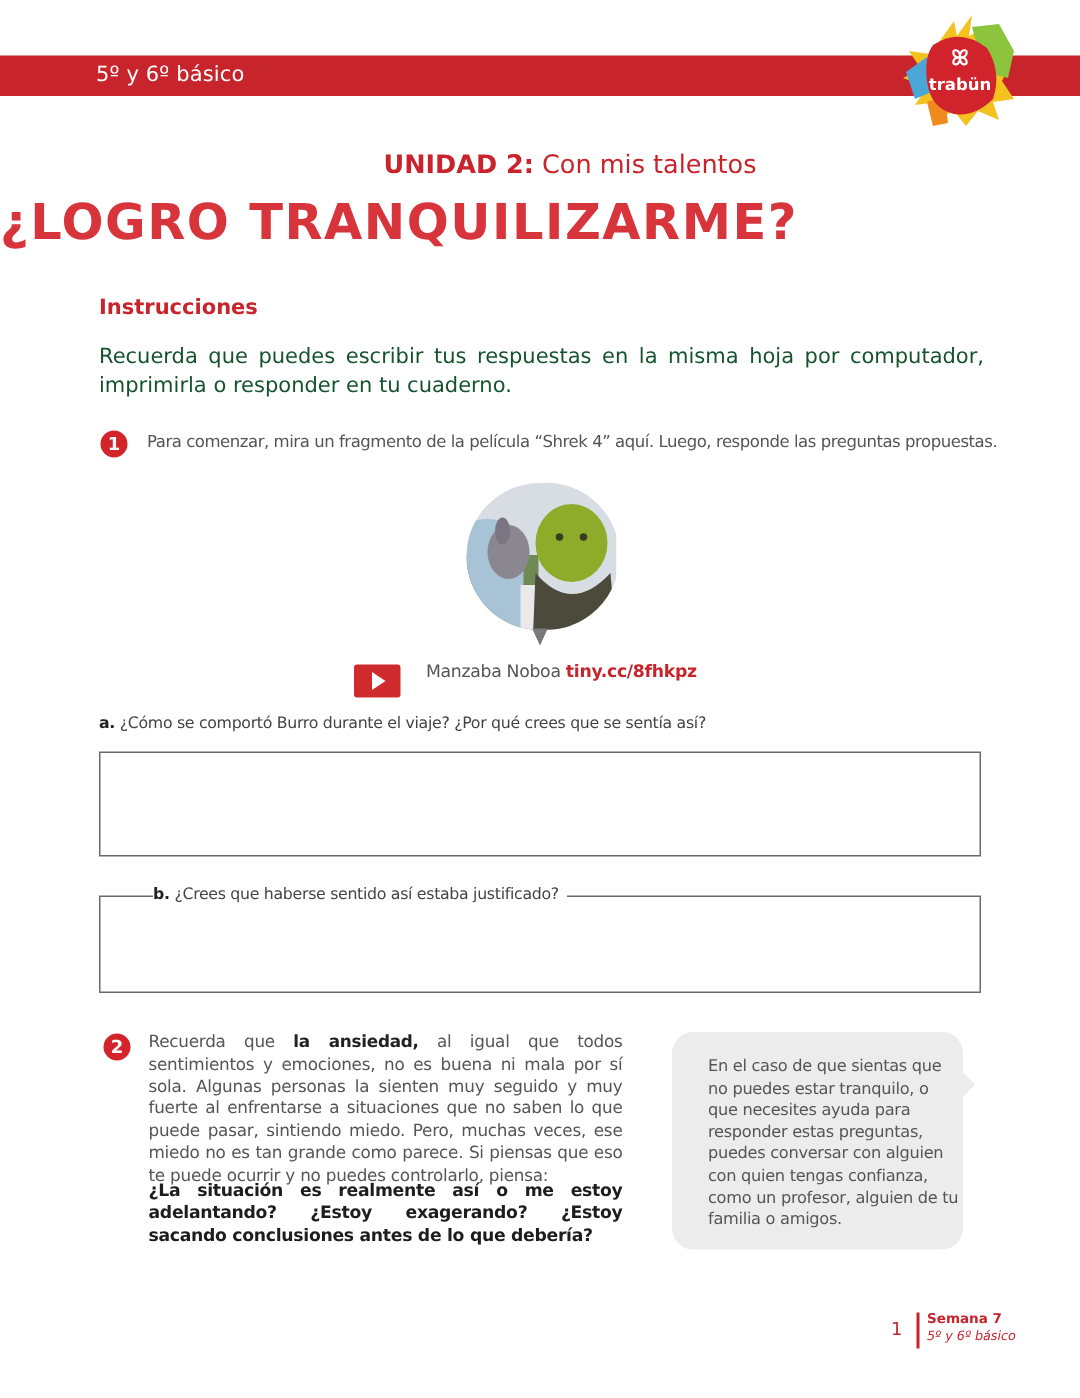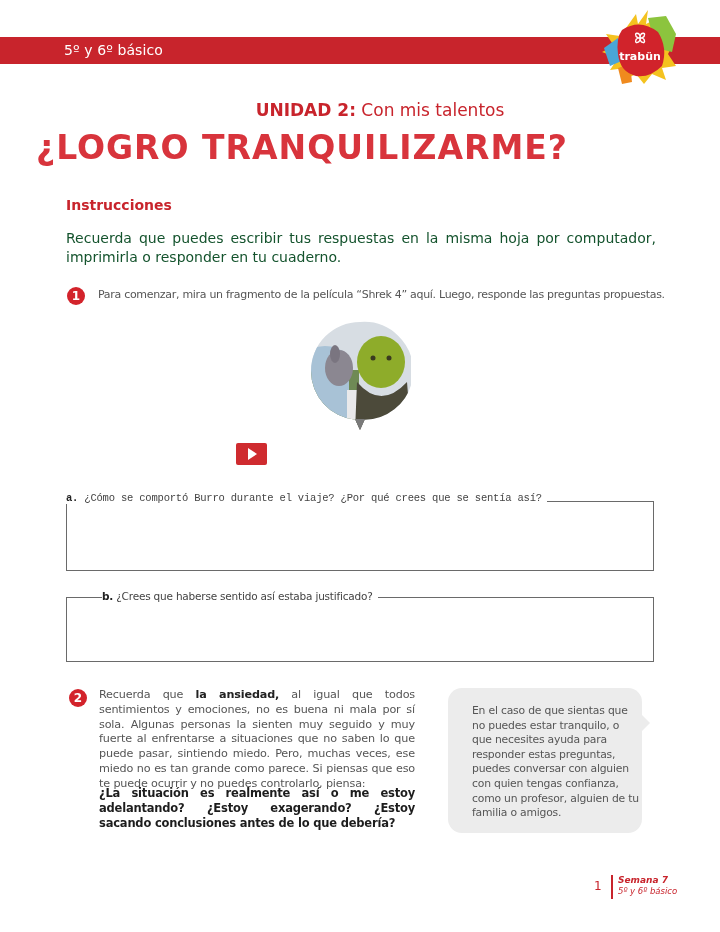--- a/index.html
+++ b/index.html
@@ -17,21 +17,21 @@
     .logo {
       position: absolute; left: 596px; top: 8px; width: 82px; height: 78px;
     }
 
     .unit-line {
       position: absolute; left: 0; width: 720px; top: 100px; text-align: center;
       color: #c8242c; font-size: 17px; font-family: "DejaVu Sans", sans-serif; margin-left: 20px;
     }
     .unit-line b { font-weight: bold; }
     .main-title {
-      position: absolute; left: 0; width: 604px; top: 128px; text-align: center;
+      position: absolute; left: 0; width: 604px; top: 128px; text-align: left;
       color: #d8343c; font-size: 33px; font-weight: bold; letter-spacing: 1px;
       font-family: "DejaVu Sans", sans-serif;
     }
 
     .instr-title {
       position: absolute; left: 66px; top: 197px; color: #c8242c;
       font-size: 14px; font-weight: bold; font-family: "DejaVu Sans", sans-serif;
     }
     .instr-text {
       position: absolute; left: 66px; top: 229px; width: 590px;
@@ -100,21 +100,21 @@
     }
 
     .page-number {
       position: absolute; left: 594px; top: 879px; font-size: 12px; color: #c8242c;
       font-family: "DejaVu Sans", sans-serif;
     }
     .footer-divider {
       position: absolute; left: 611px; top: 875px; width: 1.5px; height: 24px; background: #c8242c;
     }
     .footer-week {
-      position: absolute; left: 618px; top: 875px; font-size: 9px; font-style: italic; font-weight: bold;
+      position: absolute; left: 618px; top: 875px; font-size: 9px; font-weight: bold;
       color: #c8242c; font-family: "DejaVu Sans", sans-serif;
     }
     .footer-grade {
       position: absolute; left: 618px; top: 886px; font-size: 8.5px; font-style: italic;
       color: #c8242c; font-family: "DejaVu Sans", sans-serif;
     }
   </style>
 </head>
 <body>
 
@@ -160,24 +160,25 @@
     <ellipse cx="72" cy="42" rx="24" ry="26" fill="#8eac2a"></ellipse>
     <path d="M48 62 Q72 90 98 62 L102 112 L46 112 Z" fill="#4c4a3a"></path>
     <circle cx="64" cy="38" r="2.5" fill="#3a3a20"></circle>
     <circle cx="80" cy="38" r="2.5" fill="#3a3a20"></circle>
   </g>
   <path d="M46 99 L51 110 L56 99 Z" fill="#7a7a7a"></path>
 </svg>
 
 <div class="play-btn"><span></span></div>
 <div class="video-caption">
+  <div><span>Manzaba Noboa</span> <span class="video-link">tiny.cc/8fhkpz</span></div>
 </div>
 
 <div class="answer-box" style="left:66px; top:501px; width:588px; height:70px;"></div>
-<div class="q-label" style="top:492px;font-family:Liberation Mono, monospace;">
+<div class="q-label" style="top:476px;">
   <b>a.</b>
   <span>¿Cómo se comportó Burro durante el viaje? ¿Por qué crees que se sentía así?</span>
 </div>
 
 <div class="answer-box" style="left:66px; top:597px; width:588px; height:65px;"></div>
 <div class="q-label" style="top:590px;margin-left:36px;">
   <b>b.</b>
   <span>¿Crees que haberse sentido así estaba justificado?</span>
 </div>
 

